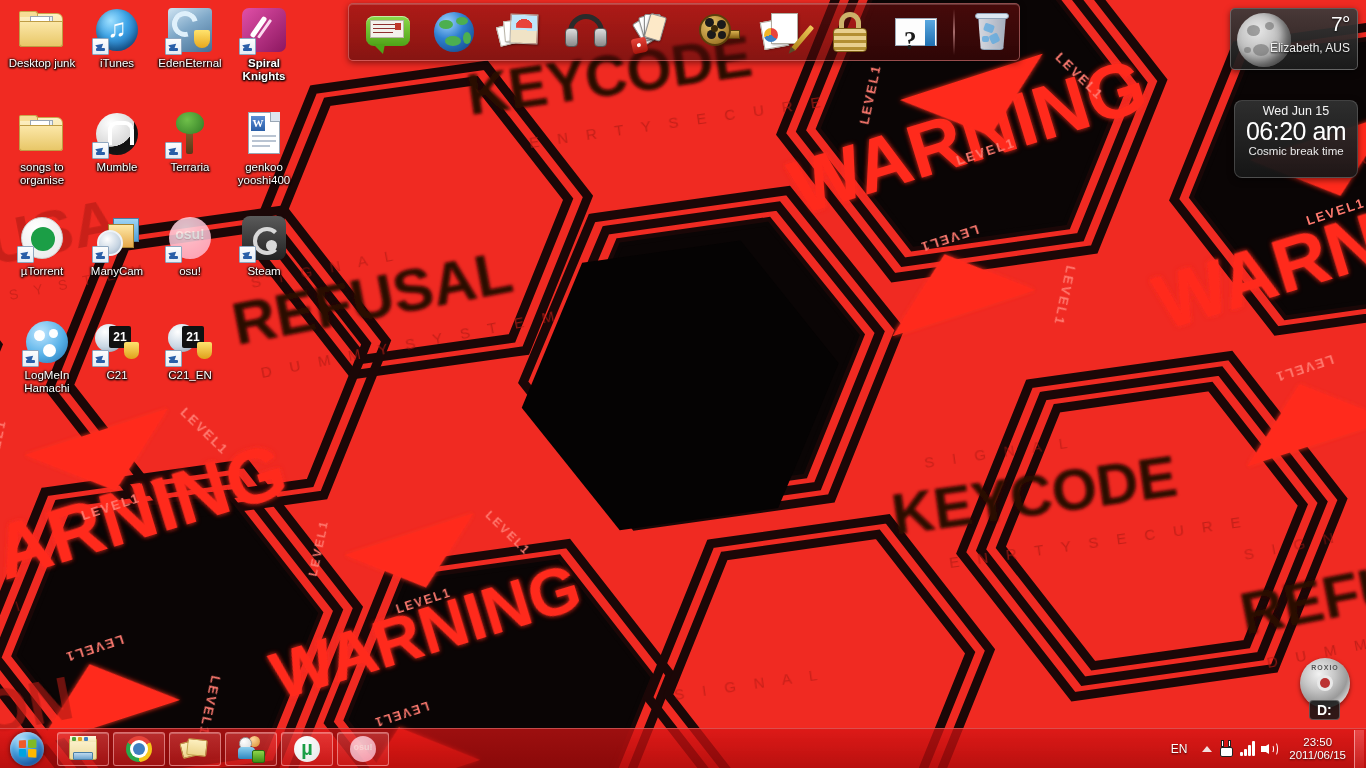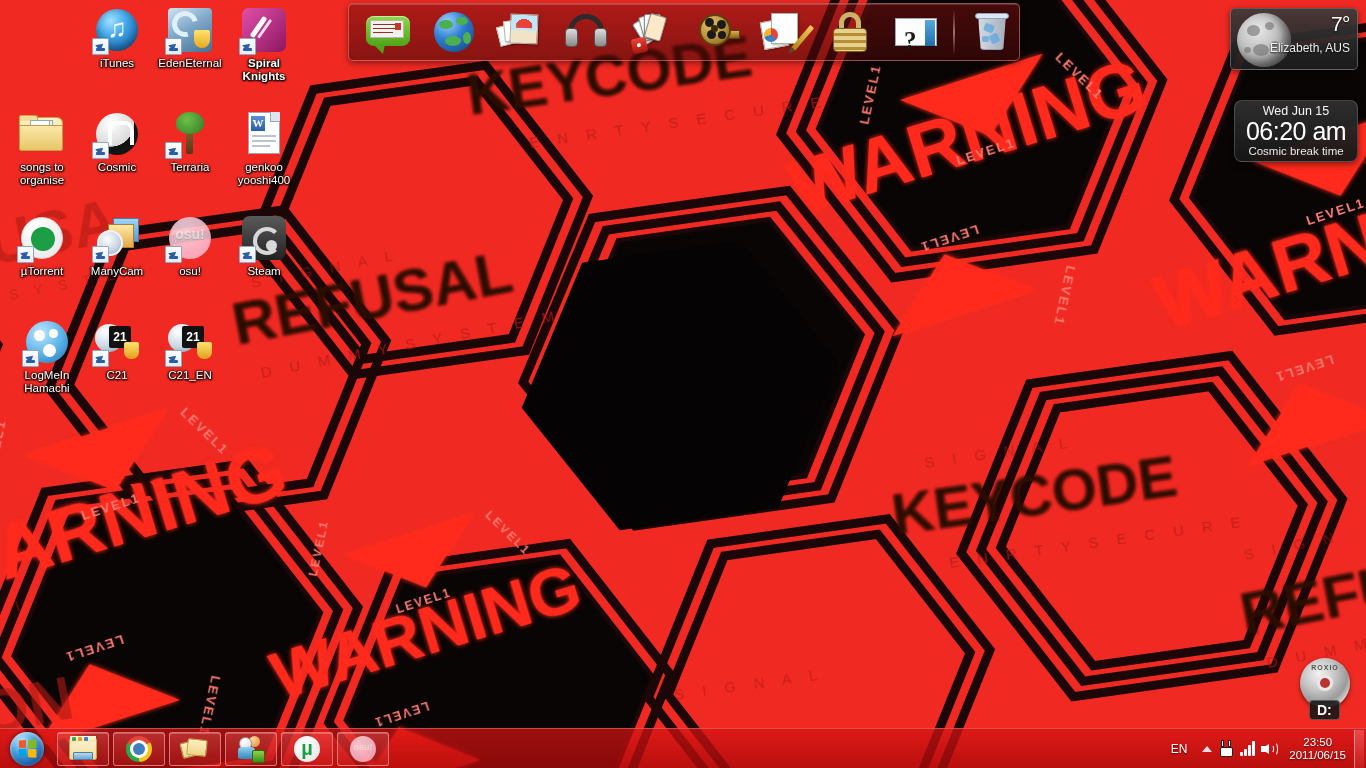--- a/index.html
+++ b/index.html
@@ -290,21 +290,21 @@
   #weather-gadget .moon i { position:absolute; border-radius:50%; background:rgba(110,110,110,.6); display:block; }
   #weather-gadget .temp {
     position:absolute; right:7px; top:3px; color:#fff; font-size:21px; font-weight:300;
     letter-spacing:-.5px; text-shadow:0 1px 2px rgba(0,0,0,.8);
   }
   #weather-gadget .loc {
     position:absolute; right:7px; top:32px; color:#eee; font-size:12px;
     text-shadow:0 1px 2px rgba(0,0,0,.9);
   }
   #clock-gadget {
-    position:absolute; right:8px; top:100px; width:124px; height:62px; z-index:20;
+    position:absolute; right:8px; top:100px; width:124px; height:78px; z-index:20;
     background:linear-gradient(rgba(48,48,48,.95), rgba(22,22,22,.96));
     border:1px solid rgba(120,120,120,.45); border-radius:8px;
     box-shadow:0 2px 6px rgba(0,0,0,.5); text-align:center; color:#fff;
   }
   #clock-gadget .date { font-size:12.5px; margin-top:3px; color:#f2f2f2; }
   #clock-gadget .time { font-size:25px; line-height:27px; font-weight:300; letter-spacing:-.5px; color:#fff; }
   #clock-gadget .msg { font-size:11.5px; color:#e8e8e8; }
 
   #roxio-gadget {
     position:absolute; right:6px; bottom:46px; width:68px; height:66px; z-index:20;
@@ -576,66 +576,77 @@
         </g>
         <g fill="#b01c15" opacity="0.5" font-family="Liberation Sans, sans-serif" font-size="14" letter-spacing="6">
           <text x="10" y="300" transform="rotate(-11 10 300)">S Y S T E M</text>
         </g>
       </g>
     </svg>
   </div>
 
   <div id="icon-layer">
 
-
-    <div class="desk-icon" style="left:152px;top:6px;">
-      <div class="ico-box">
-        <div class="ic-eden">
-            <div class="moon"></div>
-            <div class="shield"></div>
-          </div>
-        <div class="shortcut"></div>
-      </div>
-      <div class="lbl">EdenEternal</div>
-    </div>
-
-    <div class="desk-icon" style="left:79px;top:6px;">
-      <div class="ico-box">
-        <div class="round-ico ic-itunes"></div>
-          <div class="shortcut"></div>
-      </div>
-      <div class="lbl">iTunes</div>
-    </div>
-
-    <div class="desk-icon" style="left:226px;top:6px;font-weight:bold;">
-      <div class="ico-box">
-        <div class="ic-spiral"></div>
-          <div class="shortcut"></div>
-      </div>
-      <div class="lbl">Spiral Knights</div>
-    </div>
-
-    <div class="desk-icon" style="left:4px;top:110px;">
+    <div class="desk-icon" style="left:4px;top:6px;">
       <div class="ico-box">
         <div class="ic-folder">
             <div class="back"></div>
             <div class="tab"></div>
             <div class="papers"></div>
             <div class="front"></div>
           </div>
       </div>
+      <div class="lbl">Desktop junk</div>
+    </div>
+
+    <div class="desk-icon" style="left:152px;top:6px;">
+      <div class="ico-box">
+        <div class="ic-eden">
+            <div class="moon"></div>
+            <div class="shield"></div>
+          </div>
+        <div class="shortcut"></div>
+      </div>
+      <div class="lbl">EdenEternal</div>
+    </div>
+
+    <div class="desk-icon" style="left:79px;top:6px;">
+      <div class="ico-box">
+        <div class="round-ico ic-itunes"></div>
+          <div class="shortcut"></div>
+      </div>
+      <div class="lbl">iTunes</div>
+    </div>
+
+    <div class="desk-icon" style="left:226px;top:6px;font-weight:bold;">
+      <div class="ico-box">
+        <div class="ic-spiral"></div>
+          <div class="shortcut"></div>
+      </div>
+      <div class="lbl">Spiral Knights</div>
+    </div>
+
+    <div class="desk-icon" style="left:4px;top:110px;">
+      <div class="ico-box">
+        <div class="ic-folder">
+            <div class="back"></div>
+            <div class="tab"></div>
+            <div class="papers"></div>
+            <div class="front"></div>
+          </div>
+      </div>
       <div class="lbl">songs to organise</div>
     </div>
 
     <div class="desk-icon" style="left:79px;top:110px;">
       <div class="ico-box">
         <div class="round-ico ic-mumble"></div>
           <div class="shortcut"></div>
       </div>
-      <div class="lbl">Cosmic</div>
+      <div class="lbl">Mumble</div>
     </div>
 
     <div class="desk-icon" style="left:152px;top:110px;">
       <div class="ico-box">
         <div class="ic-tree">
             <div class="trunk"></div>
             <div class="crown"></div>
           </div>
         <div class="shortcut"></div>
       </div>

